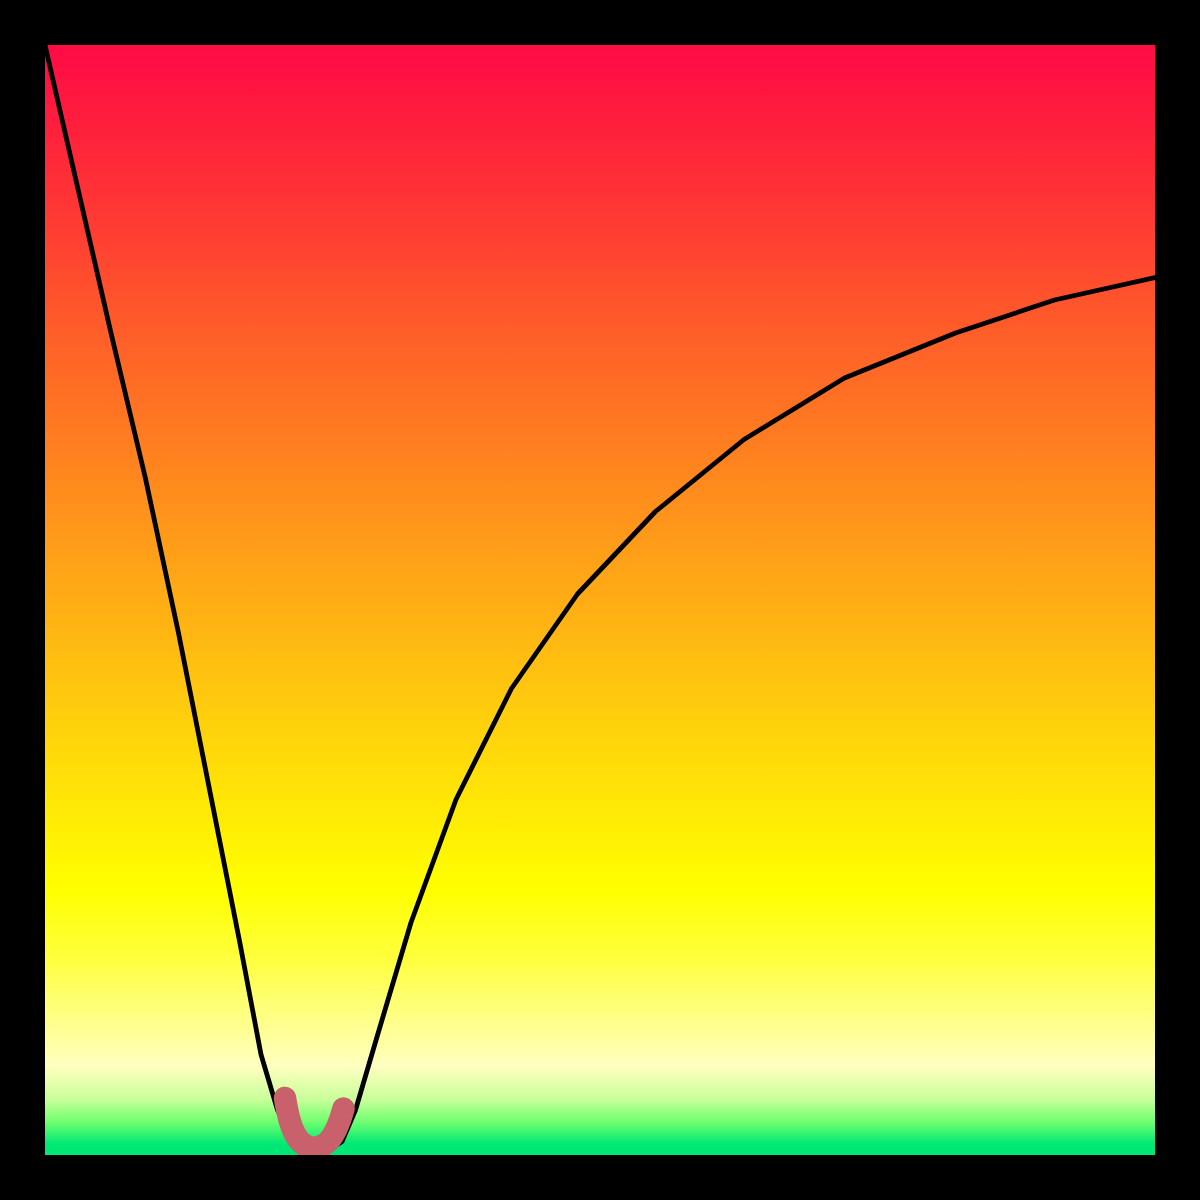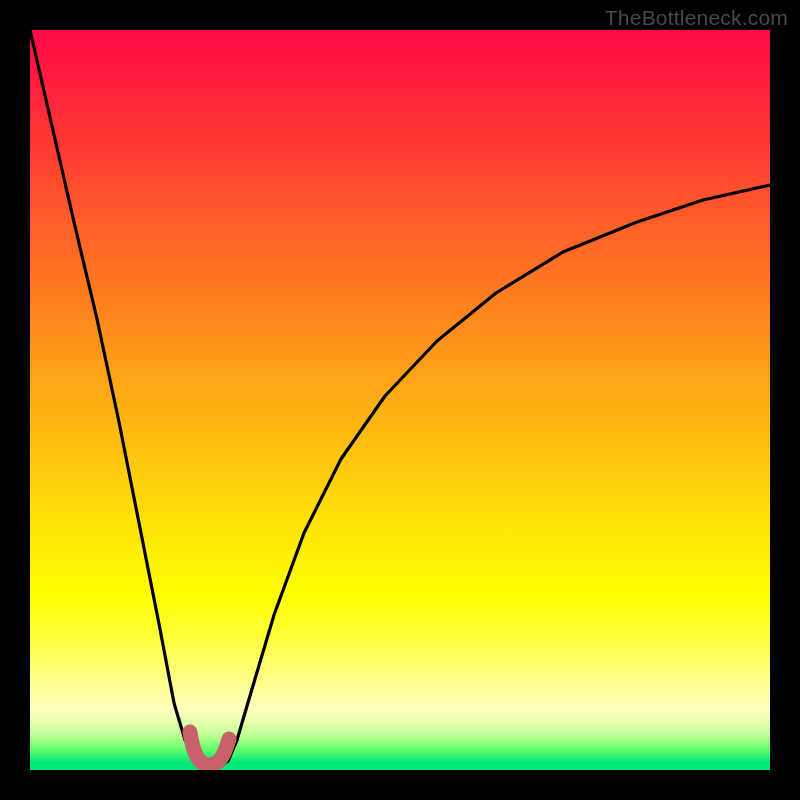--- a/index.html
+++ b/index.html
@@ -63,21 +63,20 @@
     font-size: 21px;
     font-weight: 400;
     letter-spacing: 0.2px;
   }
 </style>
 </head>
 <body>
 
 <div class="frame">
 
-  <div class="attribution">TheBottleneck.com</div>
 
   <div class="plot-area">
 
     <div class="gradient"></div>
 
     <svg class="curve" width="740" height="740" viewBox="0 0 740 740">
 
       <path d="M 0 0
                L 22 96
                L 44 192

